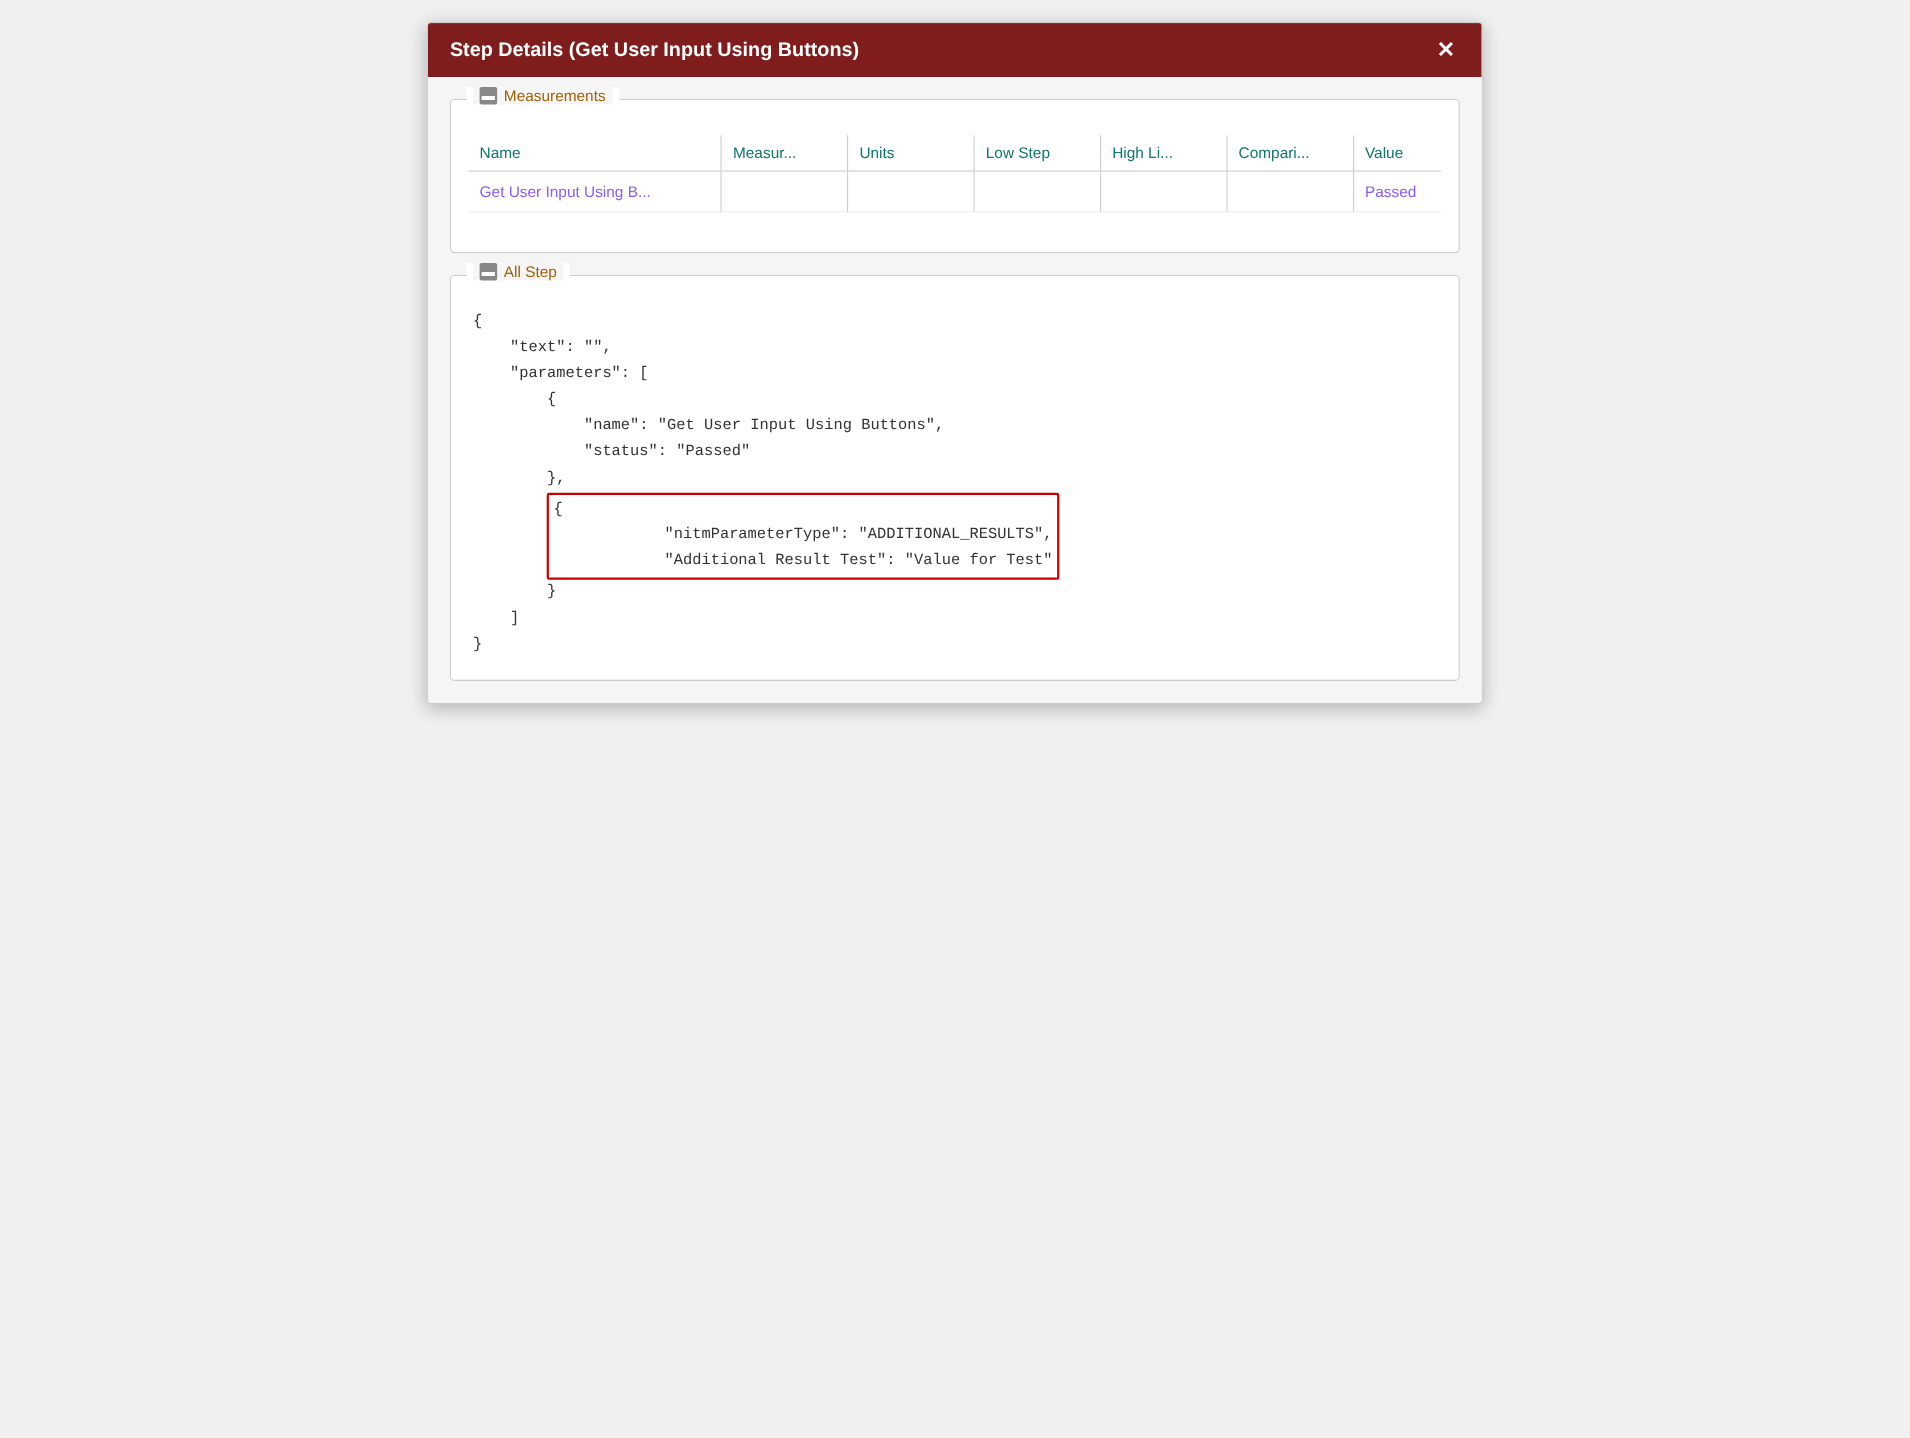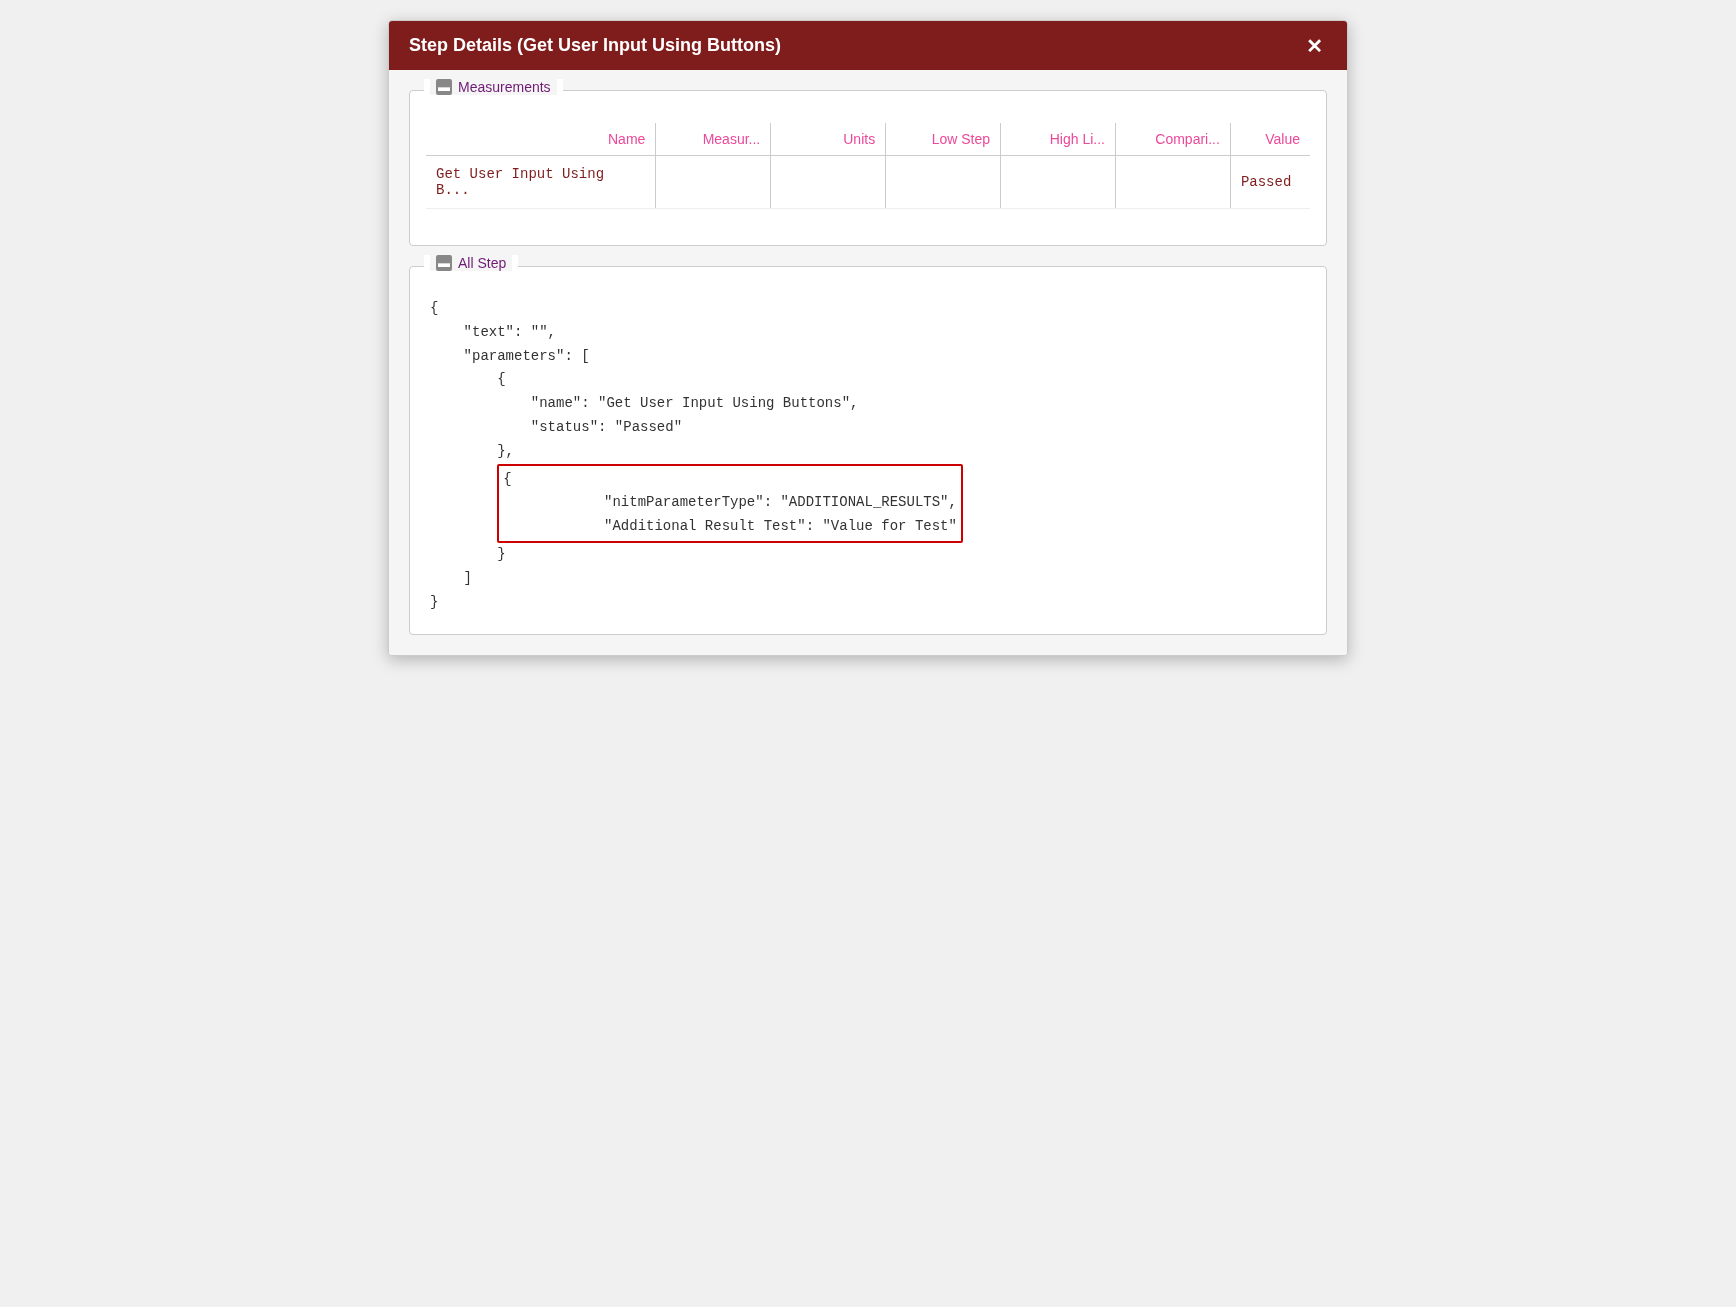--- a/index.html
+++ b/index.html
@@ -95,57 +95,56 @@
       align-items: center;
       justify-content: center;
       color: white;
       font-size: 12px;
       font-weight: bold;
       border-radius: 2px;
       flex-shrink: 0;
     }
 
     .section-label {
-      color: #701a75;
+      color: #a16207;
       font-size: 14px;
     }
 
     .section-content {
       padding: 24px 16px 16px 16px;
       margin-top: 8px;
     }
 
     
     .measurements-table {
       width: 100%;
       border-collapse: collapse;
       table-layout: fixed;
     }
 
     .measurements-table th {
-      text-align: right;
+      text-align: left;
       padding: 8px 10px;
       font-weight: normal;
-      color: #ec4899;
+      color: #0f766e;
       border-bottom: 1px solid #cccccc;
       border-right: 1px solid #cccccc;
       font-size: 14px;
     }
 
     .measurements-table th:last-child {
       border-right: none;
     }
 
     .measurements-table td {
       padding: 10px 10px;
-      color: #7f1d1d;
+      color: #8b5cf6;
       border-bottom: 1px solid #eeeeee;
       border-right: 1px solid #cccccc;
       font-size: 14px;
-      font-family: Liberation Mono, monospace;
     }
 
     .measurements-table td:last-child {
       border-right: none;
     }
 
     .measurements-table tr:last-child td {
       border-bottom: none;
     }
 

